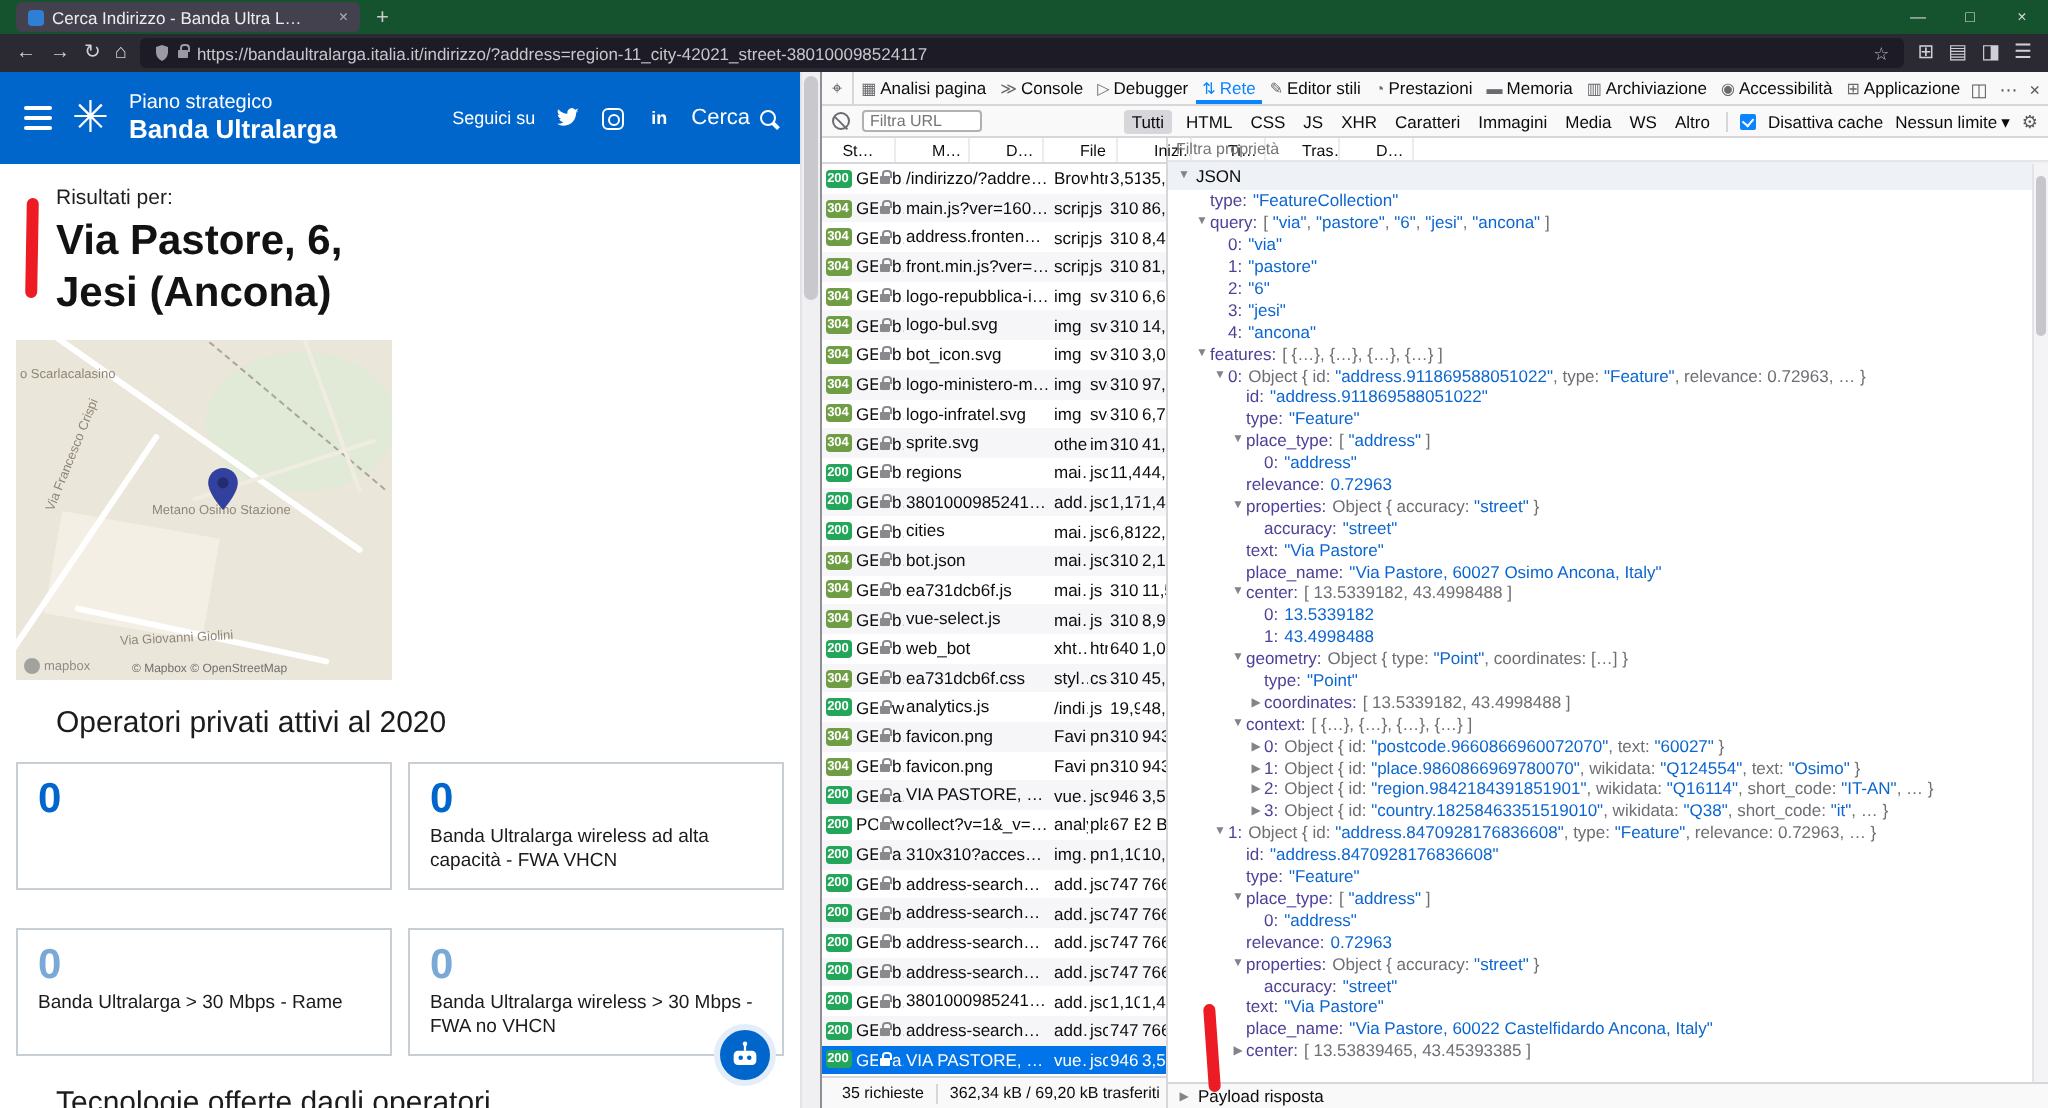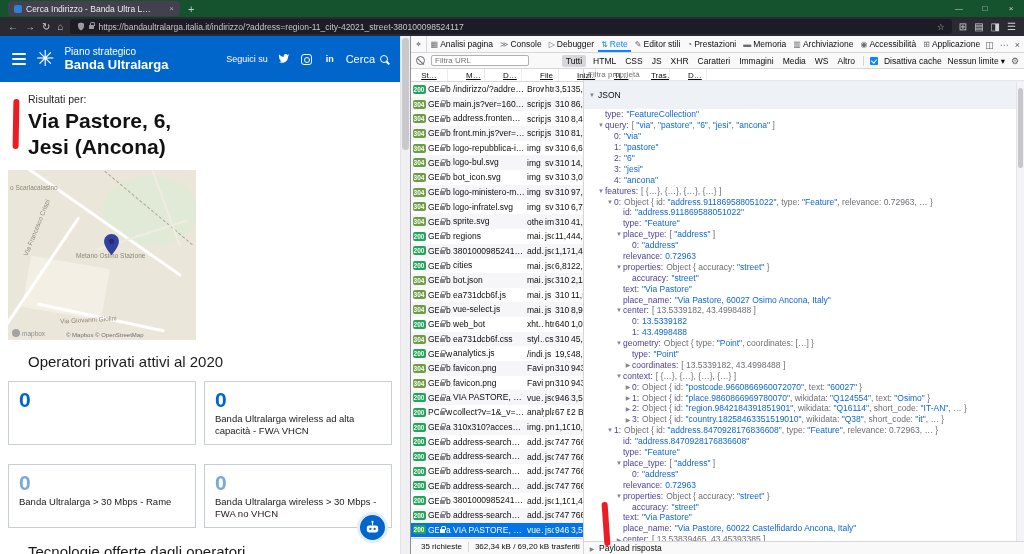--- a/index.html
+++ b/index.html
@@ -90,35 +90,35 @@
   .dt-tab { display:flex; align-items:center; gap:2px; padding:0 3.5px; font-size:8.5px; color:#0c0c0d; white-space:nowrap; }
   .dt-tab.active { color:#0a84ff; box-shadow:inset 0 -2px 0 #0a84ff; }
   .dt-ic { font-size:8px; color:#6a6a6f; }
   .dt-tab.active .dt-ic { color:#0a84ff; }
   .dt-right { position:absolute; right:2px; top:0; height:17px; display:flex; align-items:center; gap:6px; background:#f9f9fa; padding:0 2px; }
   .dt-ric { color:#5a5a5e; font-size:9px; }
 
   .dt-filterbar { height:16px; background:#f9f9fa; border-bottom:1px solid #d7d7db; display:flex; align-items:center; gap:6px; padding:0 5px; font-size:8.5px; }
   .clear-ic { width:9px; height:9px; border:1px solid #6a6a6f; border-radius:50%; position:relative; flex:none; }
   .clear-ic::after { content:''; position:absolute; left:-1px; top:3.5px; width:9px; height:1px; background:#6a6a6f; transform:rotate(45deg); }
-  .url-filter { width:98px; height:11px; border:1px solid #b1b1b3; border-radius:2px; font-size:8px; padding:0 3px; color:#444; font-family:"Liberation Sans",sans-serif; }
+  .url-filter { width:60px; height:11px; border:1px solid #b1b1b3; border-radius:2px; font-size:8px; padding:0 3px; color:#444; font-family:"Liberation Sans",sans-serif; }
   .chips { margin-left:auto; display:flex; align-items:center; gap:5px; }
   .chip { padding:0 2px; color:#0c0c0d; }
   .chip.active { background:#d7d7db; border-radius:2px; padding:1px 4px; }
   .fb-sep { width:1px; height:10px; background:#d7d7db; }
   .cache-box { width:8px; height:8px; background:#0a84ff; border-radius:1px; position:relative; flex:none; }
   .cache-box::after { content:''; position:absolute; left:2px; top:1.5px; width:3px; height:4px; border:solid #fff; border-width:0 1.2px 1.2px 0; transform:rotate(40deg); }
   .throttle { display:flex; align-items:center; gap:2px; }
   .gear { color:#5b5b60; font-size:9px; }
 
   .dt-main { flex:1; display:flex; min-height:0; }
 
   .net-pane { width:173px; border-right:1px solid #d7d7db; display:flex; flex-direction:column; flex:none; }
   .net-headers { height:13px; display:flex; border-bottom:1px solid #d7d7db; font-size:8px; color:#0c0c0d; background:#fff; }
-  .ncol { border-right:1px solid #ececee; overflow:hidden; white-space:nowrap; padding:0 18px; display:flex; align-items:center;text-decoration:underline; }
+  .ncol { border-right:1px solid #ececee; overflow:hidden; white-space:nowrap; padding:0 18px; display:flex; align-items:center; }
   .net-rows { flex:1; overflow:hidden; }
   .net-row { height:14.7px; display:flex; align-items:center; font-size:8.5px; }
   .net-row:nth-child(even) { background:#f6f6f8; }
   .ncell { overflow:hidden; white-space:nowrap; padding:0 1px; flex:none; display:flex; align-items:center; color:#0c0c0d; }
   .c-st { width:16px; justify-content:center; }
   .c-m { width:12px; }
   .c-dom { width:13px; gap:1px; }
   .c-file { width:74px; display:block; line-height:14.7px; text-overflow:ellipsis; }
   .c-init { width:18px; }
   .c-type { width:10px; }
@@ -135,21 +135,21 @@
   .net-row.sel .rlock::before { border-color:#fff; }
   .net-footer { height:16px; background:#f9f9fa; border-top:1px solid #d7d7db; display:flex; align-items:center; gap:6px; font-size:8px; padding:0 4px; color:#0c0c0d; overflow:hidden; white-space:nowrap; }
   .nf-sep { width:1px; height:10px; background:#d7d7db; flex:none; }
 
   .details-pane { flex:1; display:flex; flex-direction:column; min-width:0; position:relative; }
   .details-tab-row { height:13px; display:flex; border-bottom:1px solid #d7d7db; background:#f9f9fa; font-size:8.5px; padding-left:2px; }
   .dtab { padding:0 5px; display:flex; align-items:center; color:#0c0c0d; white-space:nowrap; }
   .dtab.active { color:#0060df; box-shadow:inset 0 -2px 0 #0a84ff; }
   .details-filter { height:12px; border-bottom:1px solid #e6e6ea; display:flex; align-items:center; padding:0 4px; }
   .prop-filter { border:none; outline:none; width:100%; font-size:8px; color:#444; background:transparent; font-family:"Liberation Sans",sans-serif; }
-  .json-scope { height:28px; background:#eef1f5; display:flex; align-items:center; gap:2px; font-size:8.5px; padding-left:4px; color:#0c0c0d; }
+  .json-scope { height:14px; background:#eef1f5; display:flex; align-items:center; gap:2px; font-size:8.5px; padding-left:4px; color:#0c0c0d; }
   .tree { flex:1; overflow:hidden; font-size:8.5px; }
   .tree-row { height:10.9px; display:flex; align-items:center; white-space:nowrap; overflow:hidden; }
   .twisty { color:#83838a; font-size:6px; width:8px; flex:none; text-align:center; }
   .tkey { color:#514097; margin-right:3px; flex:none; }
   .v-s { color:#0d66d0; }
   .v-n { color:#0d66d0; }
   .v-p { color:#6e6e74; }
   .details-footer { height:13px; background:#f9f9fa; border-top:1px solid #d7d7db; display:flex; align-items:center; gap:3px; font-size:8.5px; padding:0 4px; color:#0c0c0d; }
   .vscroll { position:absolute; right:0; top:13px; bottom:13px; width:8px; background:#f4f4f6; border-left:1px solid #e4e4e8; }
   .vthumb { position:absolute; left:1px; right:1px; top:6px; height:80px; background:#c6c6cb; border-radius:4px; }

